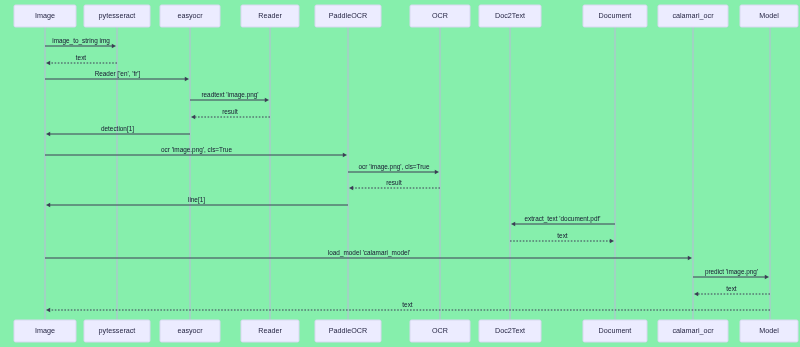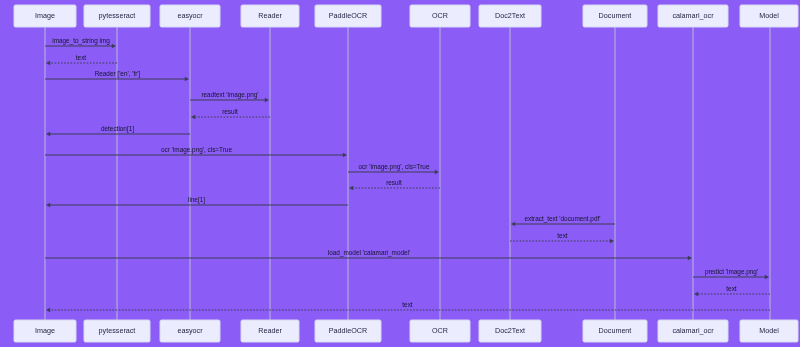--- a/index.html
+++ b/index.html
@@ -8,21 +8,21 @@
     padding: 0;
     background: #ffffff;
   }
   body {
     font-family: "Liberation Sans", sans-serif;
   }
   #diagram {
     position: relative;
     width: 800px;
     height: 347px;
-    background: #8b5cf6;
+    background: #86efac;
     overflow: hidden;
   }
   svg.canvas {
     position: absolute;
     left: 0;
     top: 0;
     width: 800px;
     height: 347px;
   }
   .actor-box rect {

